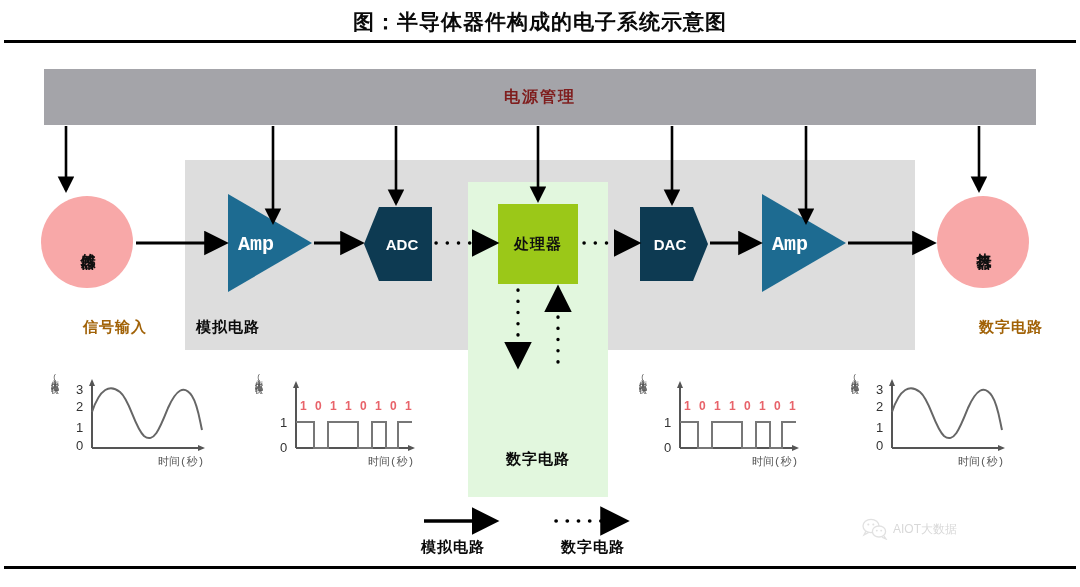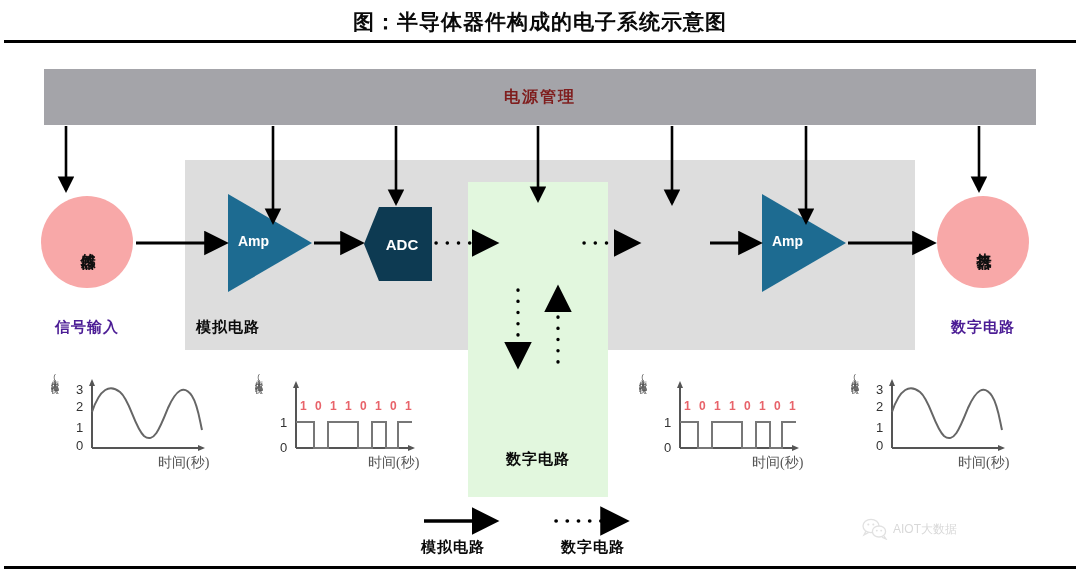--- a/index.html
+++ b/index.html
@@ -60,38 +60,38 @@
     font-size:15px;font-weight:bold;color:#101010;
     line-height:1.05;
     letter-spacing:1px;
     writing-mode:vertical-rl;
     text-orientation:upright;
   }
   #sensor{left:41px;top:196px;width:92px;height:92px;}
   #actuator{left:937px;top:196px;width:92px;height:92px;}
 
   .endpoint-label{
-    font-size:15px;font-weight:bold;color:#4c1d95;letter-spacing:1px;
-    text-align:center;
+    font-size:15px;font-weight:bold;color:#a16207;letter-spacing:1px;
+    text-align:right;
   }
   #sensor-label{left:27px;top:318px;width:120px;}
   #actuator-label{left:923px;top:318px;width:120px;}
 
   
   .amp{
     width:84px;height:98px;
     background:#1d6b91;
     -webkit-clip-path:polygon(0 0,100% 50%,0 100%);
     clip-path:polygon(0 0,100% 50%,0 100%);
     position:absolute;
   }
   .amp-label{
     position:absolute;
-    color:#ffffff;font-weight:bold;font-size:14px;
-    font-family:Liberation Sans, sans-serif;
+    color:#ffffff;font-weight:bold;font-size:20px;
+    font-family:Liberation Mono, monospace;
   }
   #amp1{left:228px;top:194px;}
   #amp1-label{left:238px;top:233px;}
   #amp2{left:762px;top:194px;}
   #amp2-label{left:772px;top:233px;}
 
   
   .converter{
     position:absolute;
     background:#0d3a52;
@@ -132,22 +132,22 @@
   .axis-label-y{
     position:absolute;
     font-size:8px;color:#555;
     writing-mode:vertical-rl;
     text-orientation:upright;
     letter-spacing:-1px;
     font-family:"Liberation Sans","DejaVu Sans",sans-serif;
   }
   .axis-label-x{
     position:absolute;
-    font-size:14px;color:#555;
-    font-family:Liberation Serif, serif;
+    font-size:11px;color:#555;
+    font-family:Liberation Mono, monospace;
   }
 
   
   .legend-label{
     position:absolute;
     font-size:15px;font-weight:bold;color:#0a0a0a;letter-spacing:1px;
     text-align:center;
   }
   #legend-analog-label{left:398px;top:538px;width:110px;}
   #legend-digital-label{left:538px;top:538px;width:110px;}
@@ -193,21 +193,27 @@
   </div>
   <div class="abs endpoint-label" id="actuator-label">数字电路</div>
 
   <div class="amp" id="amp1"></div>
   <div class="amp-label" id="amp1-label">Amp</div>
 
   <div class="converter" id="adc">
     <span>ADC</span>
   </div>
 
-
+  <div class="greenbox" id="processor">
+    <span>处理器</span>
+  </div>
+
+  <div class="converter" id="dac">
+    <span>DAC</span>
+  </div>
 
   <div class="amp" id="amp2"></div>
   <div class="amp-label" id="amp2-label">Amp</div>
 
   <svg id="arrow-layer" viewBox="0 0 1080 587">
     <defs>
       <marker id="mk" markerWidth="7" markerHeight="7" refX="5.2" refY="3.2" orient="auto">
         <path d="M0,0 L6.4,3.2 L0,6.4 z" fill="#000"></path>
       </marker>
       <marker id="mkw" markerWidth="9" markerHeight="9" refX="6.6" refY="4.1" orient="auto">

